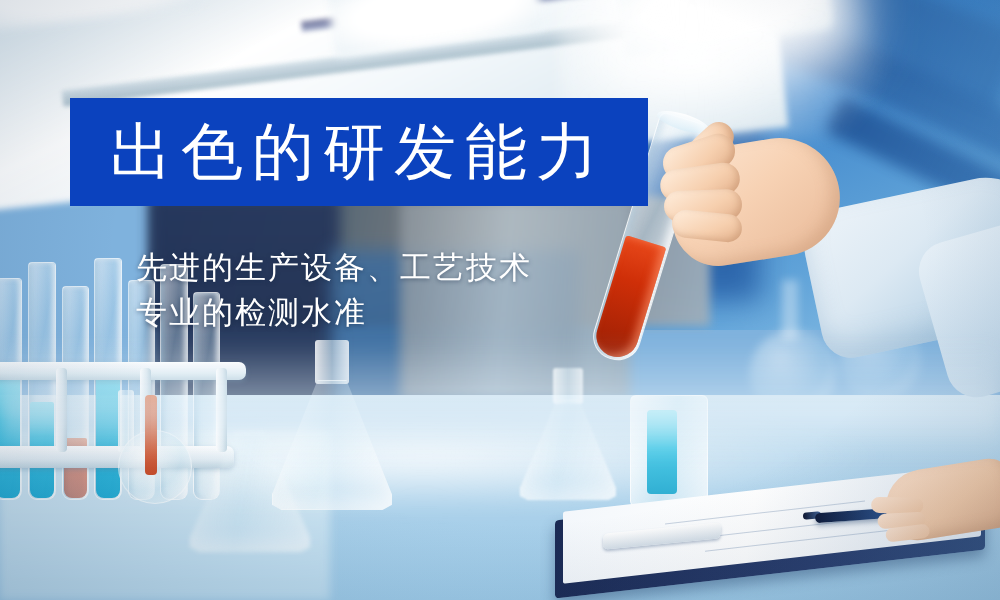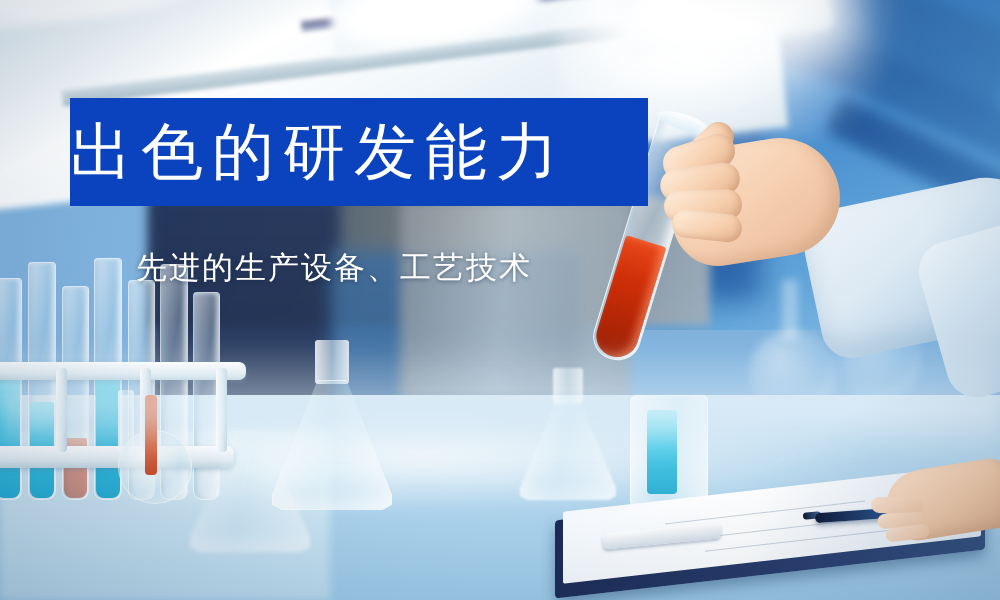--- a/index.html
+++ b/index.html
@@ -256,21 +256,21 @@
     pointer-events:none;
   }
 
   
   #headline-band{
     left:70px;top:98px;width:578px;height:108px;
     display:flex;align-items:center;
   }
   #headline-text{
     color:#ffffff;font-size:62px;line-height:1;letter-spacing:9px;
-    font-weight:400;white-space:nowrap;
+    margin-left:40px;font-weight:400;white-space:nowrap;
   }
   #subtitle{
     left:118px;top:246px;width:600px;color:#ffffff;
     font-size:31px;line-height:1.45;letter-spacing:2px;
     text-shadow:0 1px 4px rgba(20,40,70,.55);
   }
   #subtitle div{white-space:nowrap;margin-left:18px;}
 </style>
 </head>
 <body>
@@ -388,15 +388,16 @@
     <div class="layer veil"></div>
     <div class="layer vignette"></div>
   </div>
 
   <div id="headline-band" class="layer" style="background: rgb(11, 66, 190);">
     <span id="headline-text" style="color: rgb(255, 255, 255);">出色的研发能力</span>
   </div>
 
   <div id="subtitle" class="layer" style="color: rgb(255, 255, 255);">
     <div>先进的生产设备、工艺技术</div>
+    <div>专业的检测水准</div>
   </div>
 
 </div>
 
 </body></html>

